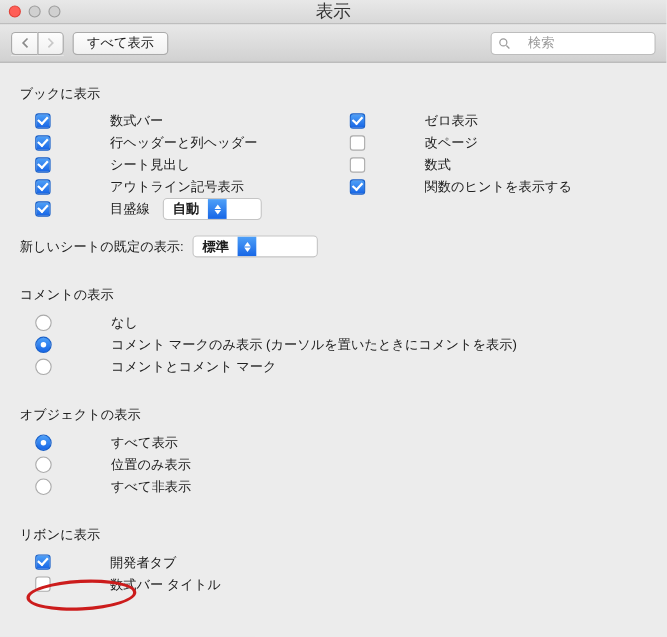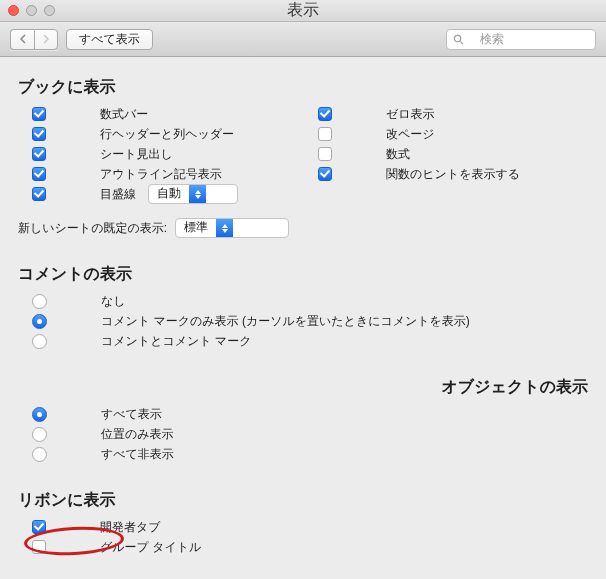--- a/index.html
+++ b/index.html
@@ -66,21 +66,21 @@
     border: 1px solid #bdbdbd;
     border-radius: 4px;
     display: flex; align-items: center;
     padding: 0 6px; gap: 16px;
     color: #9a9a9a;
   }
   .search svg { width: 11px; height: 11px; }
   .search span { font-size: 12px; }
 
   .content { padding: 14px 18px 16px 18px; }
-  .section-title { font-weight: bold; font-size: 16px; margin: 10px 0 6px 0; }
+  .section-title { font-weight: normal; font-size: 12px; margin: 10px 0 6px 0; }
   .section-title.first { margin-top: 6px; }
 
   .row { display: flex; align-items: center; height: 20px; }
   .indent { padding-left: 14px; }
   .col2 { display: flex; }
   .colL { width: 300px; }
   .colR { }
 
   .cb {
     appearance: none;
@@ -124,27 +124,28 @@
     position: absolute;
     left: 4px; top: 4px;
     width: 5px; height: 5px;
     border-radius: 50%;
     background: #fff;
   }
 
   label { display:flex; align-items:center; cursor: default; gap: 48px; }
 
   .select {
-    display: inline-flex; 
+    display: inline-flex; align-items: center;
     height: 20px;
     background: #fff;
     border: 1px solid #c5c5c5;
     border-radius: 4px;
     font-size: 12px;
     overflow: hidden;
+    font-weight: bold;
   }
   .select .val { padding: 0 8px; }
   .select .arrows {
     width: 17px; height: 100%;
     background: linear-gradient(#4ea0f8,#1766e6);
     display:flex; flex-direction:column; align-items:center; justify-content:center;
     color:#fff;
   }
   .select .arrows::before { content:""; border-left:3px solid transparent; border-right:3px solid transparent; border-bottom:4px solid #fff; margin-bottom:1px;}
   .select .arrows::after  { content:""; border-left:3px solid transparent; border-right:3px solid transparent; border-top:4px solid #fff;}
@@ -288,21 +289,21 @@
     <span>コメント マークのみ表示 (カーソルを置いたときにコメントを表示)</span>
       </label>
     </div>
   <div class="row indent">
       <label>
     <span class="radio"></span>
     <span>コメントとコメント マーク</span>
       </label>
     </div>
 
-  <div class="section-title" style="margin-top:26px;text-align:right;">オブジェクトの表示</div>
+  <div class="section-title" style="margin-top:26px;">オブジェクトの表示</div>
   <div class="row indent">
       <label>
     <span class="radio checked"></span>
     <span>すべて表示</span>
       </label>
     </div>
   <div class="row indent">
       <label>
     <span class="radio"></span>
     <span>位置のみ表示</span>
@@ -318,19 +319,19 @@
   <div class="section-title" style="margin-top:26px;">リボンに表示</div>
   <div class="row indent">
       <label>
     <span class="cb checked"></span>
     <span>開発者タブ</span>
       </label>
     </div>
   <div class="row indent">
       <label>
     <span class="cb unchecked"></span>
-    <span>グループ タイトル</span>
+    <span>数式バー タイトル</span>
       </label>
     </div>
 
 </div>
 
 <div class="ring"></div>
 
 </body></html>

